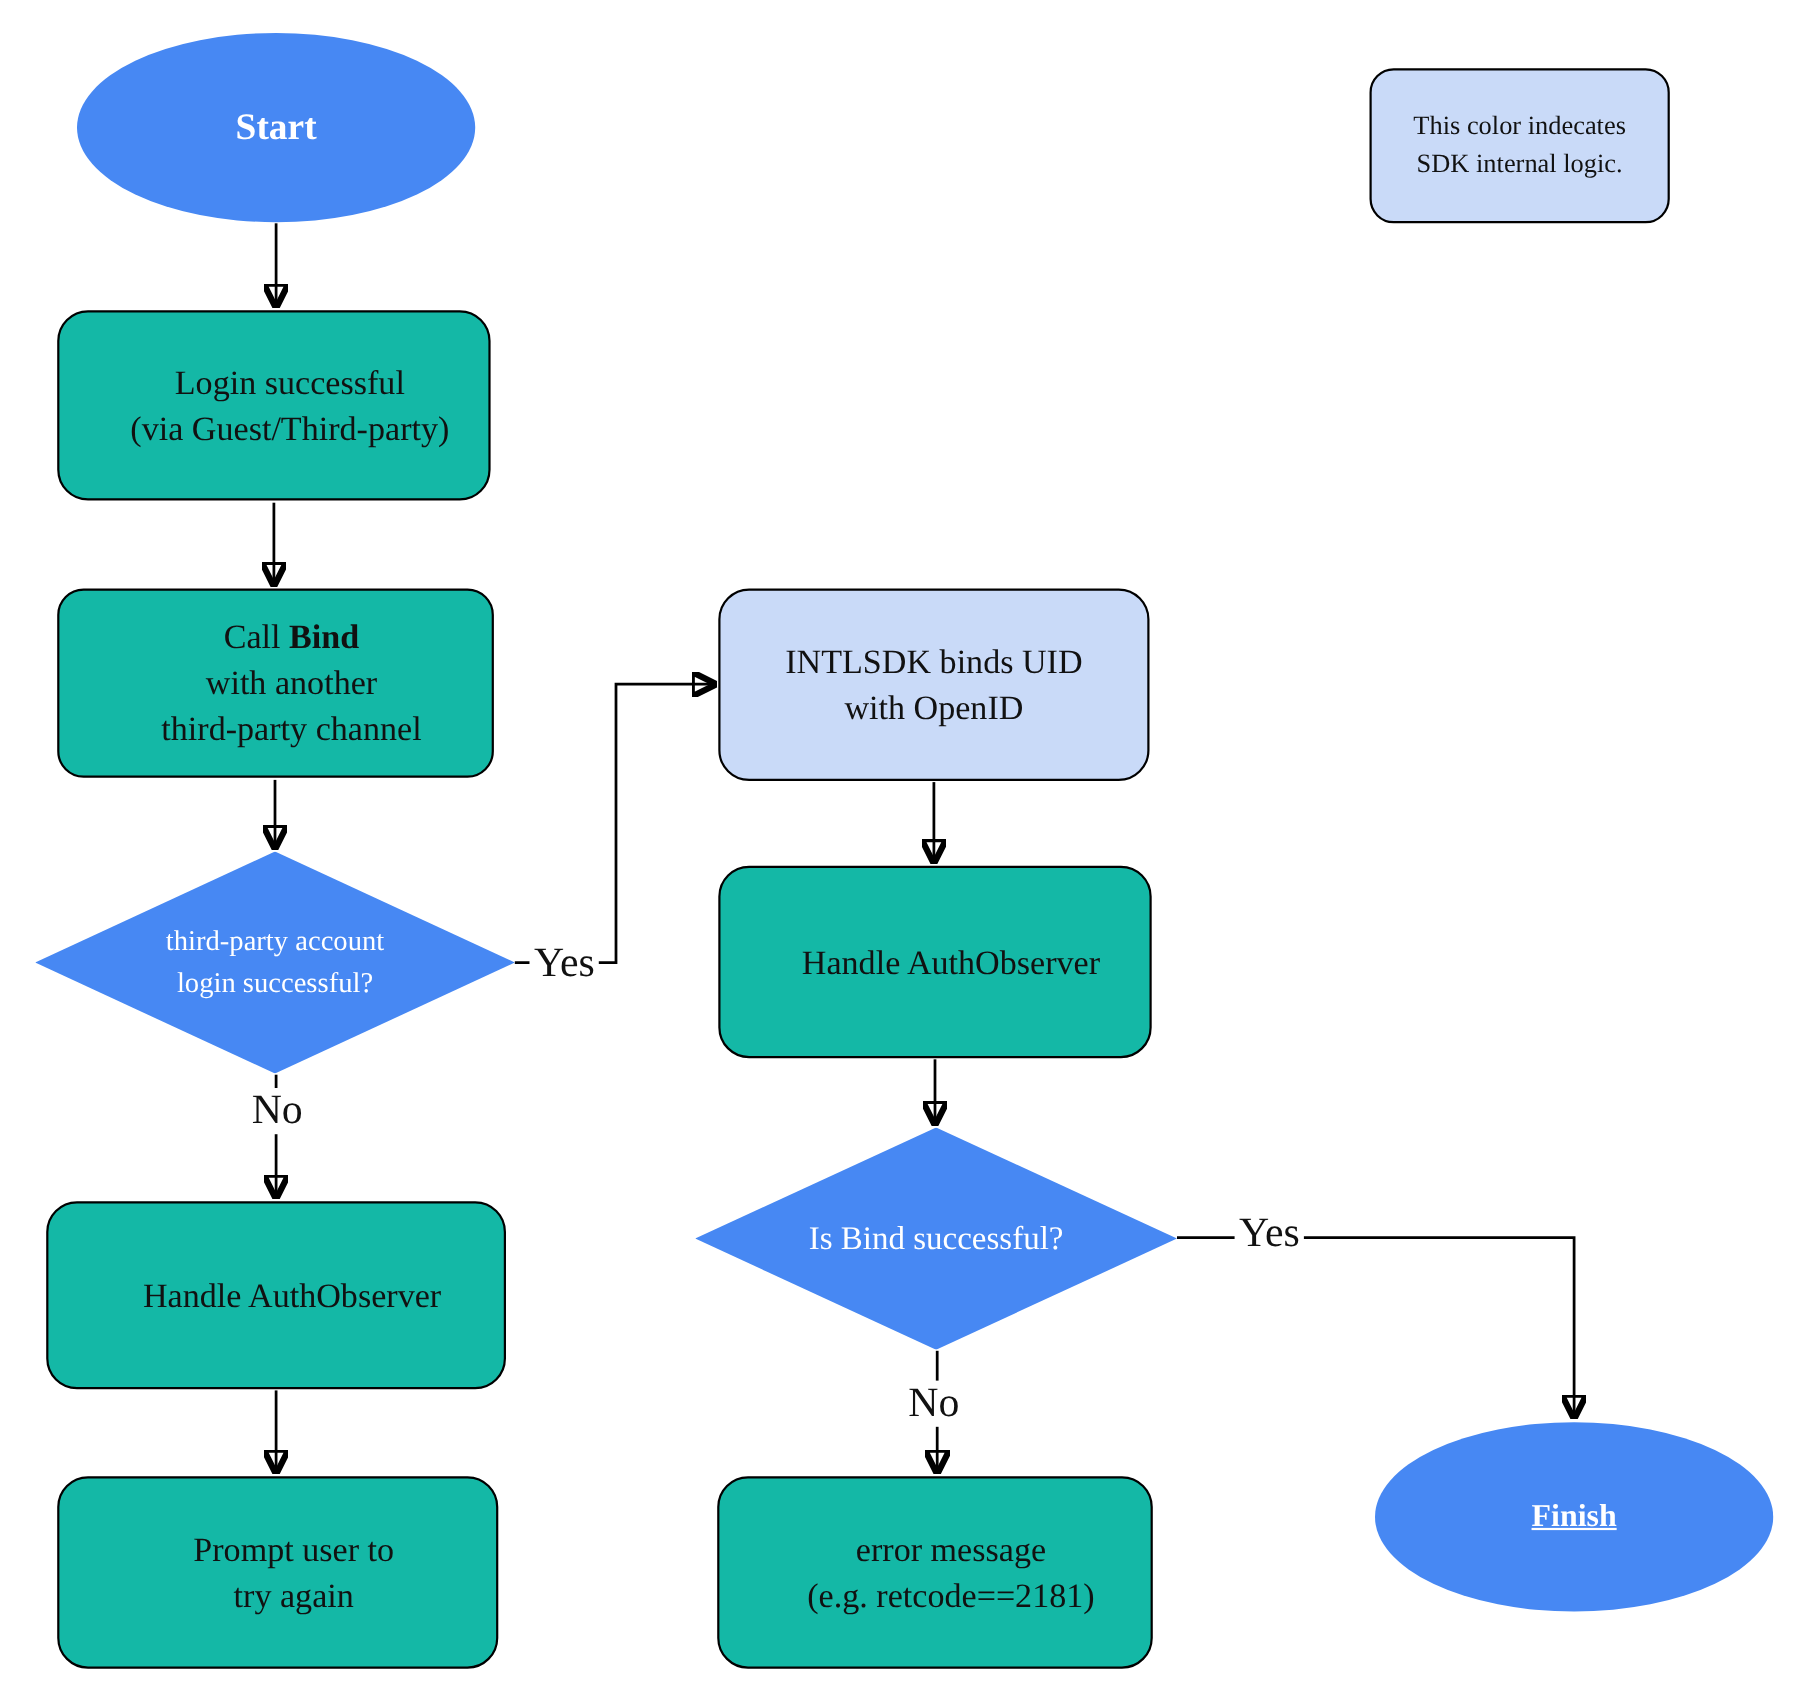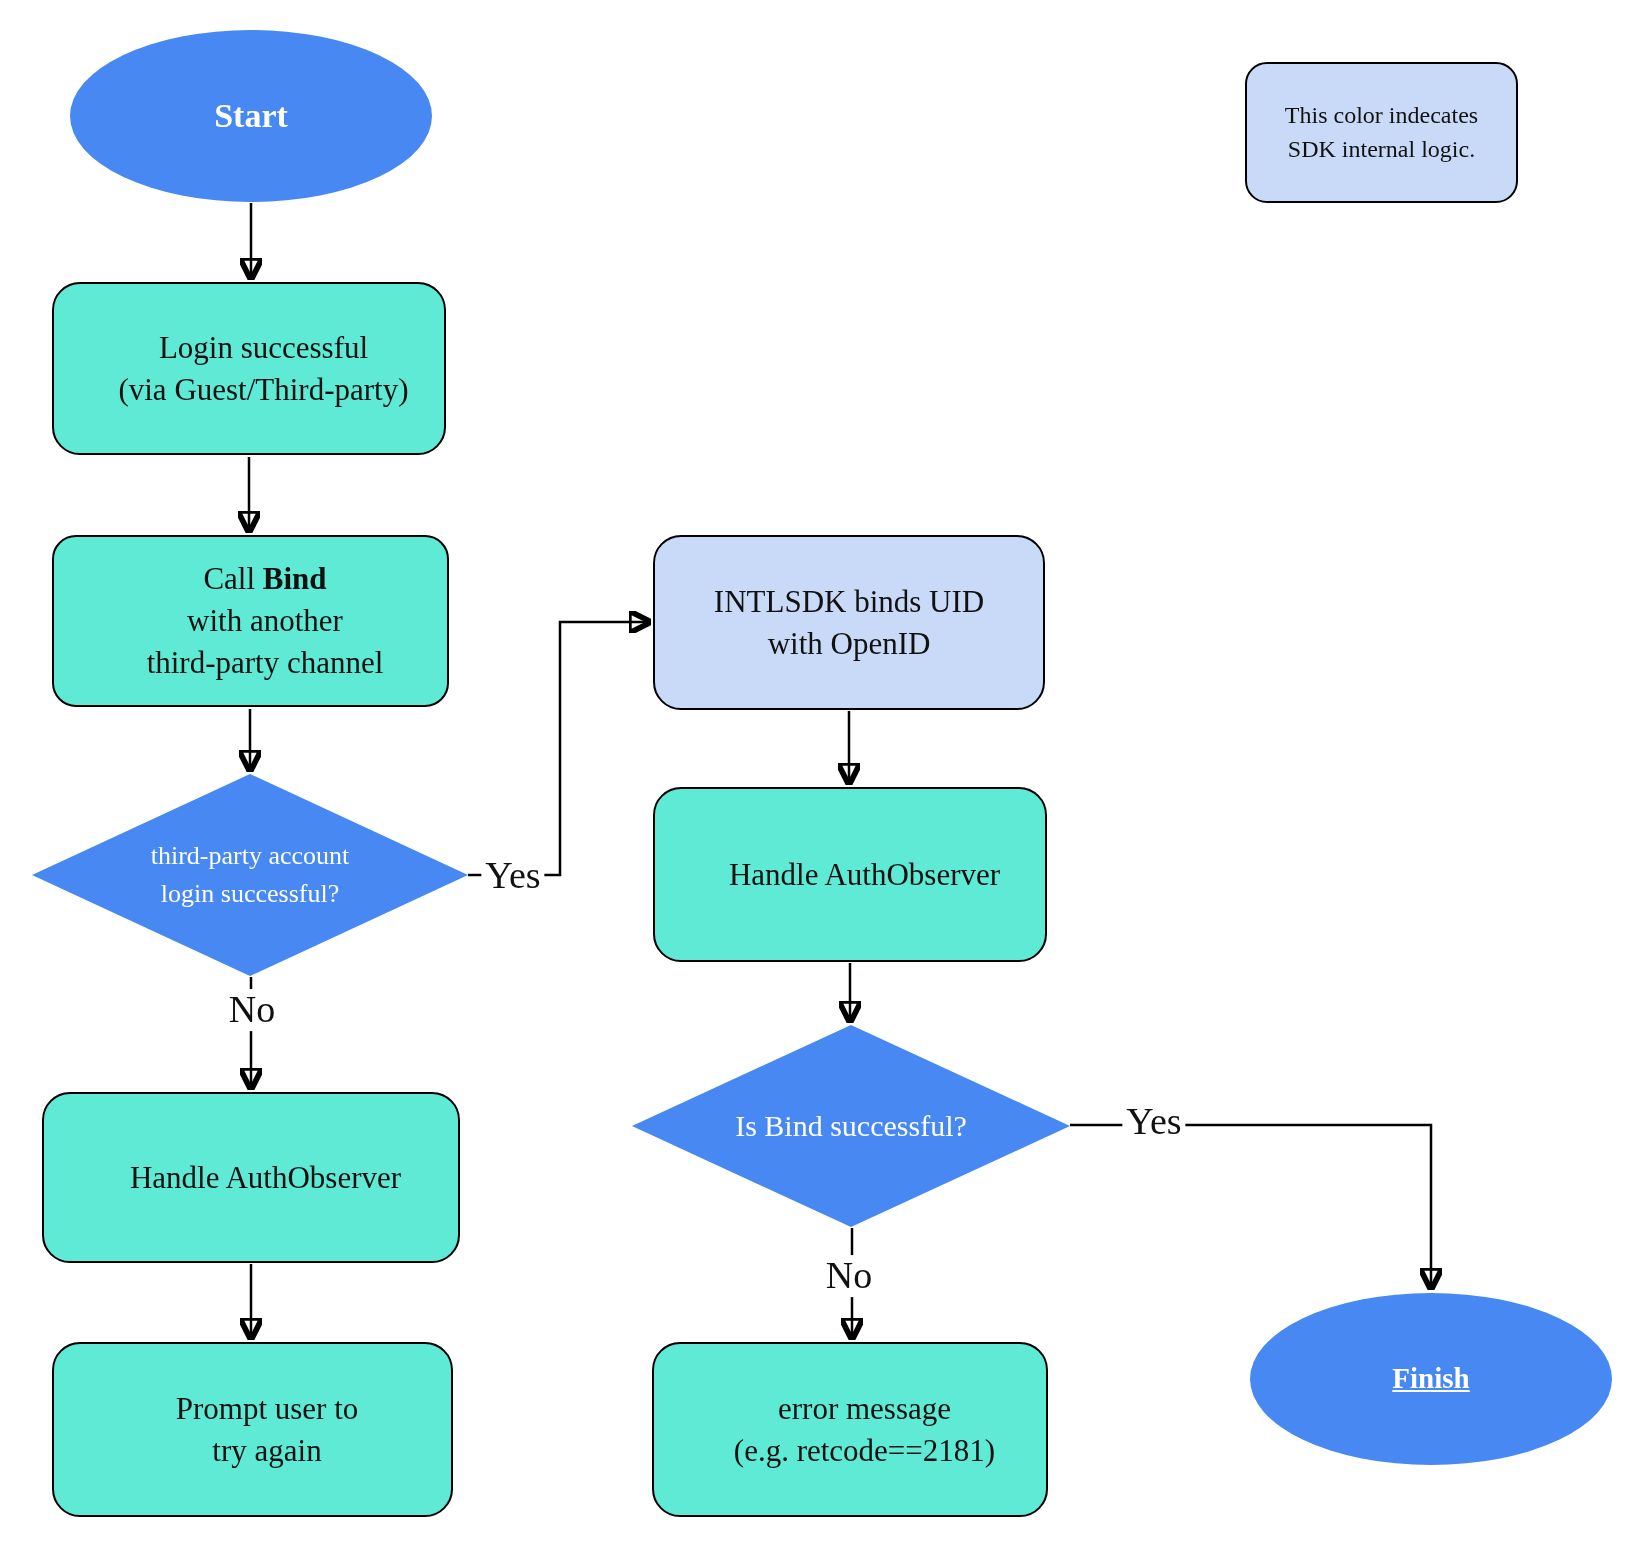--- a/index.html
+++ b/index.html
@@ -26,21 +26,21 @@
     color:var(--text-dark);
     font-size:31px;line-height:1.35;
   }
   .ellipse{
     background:var(--node-blue);
     border-radius:50%;
     color:var(--text-light);
     font-weight:bold;font-size:34px;align-items:center;
   }
   .rect{
-    background:#5eead4;
+    background:#14b8a6;
     border:2.5px solid var(--line);
     border-radius:28px;
     padding-left:29px;
   }
   .sdk{
     background:var(--sdk-blue);
     border:2.5px solid var(--line);
     border-radius:28px;
   }
   .diamond{

